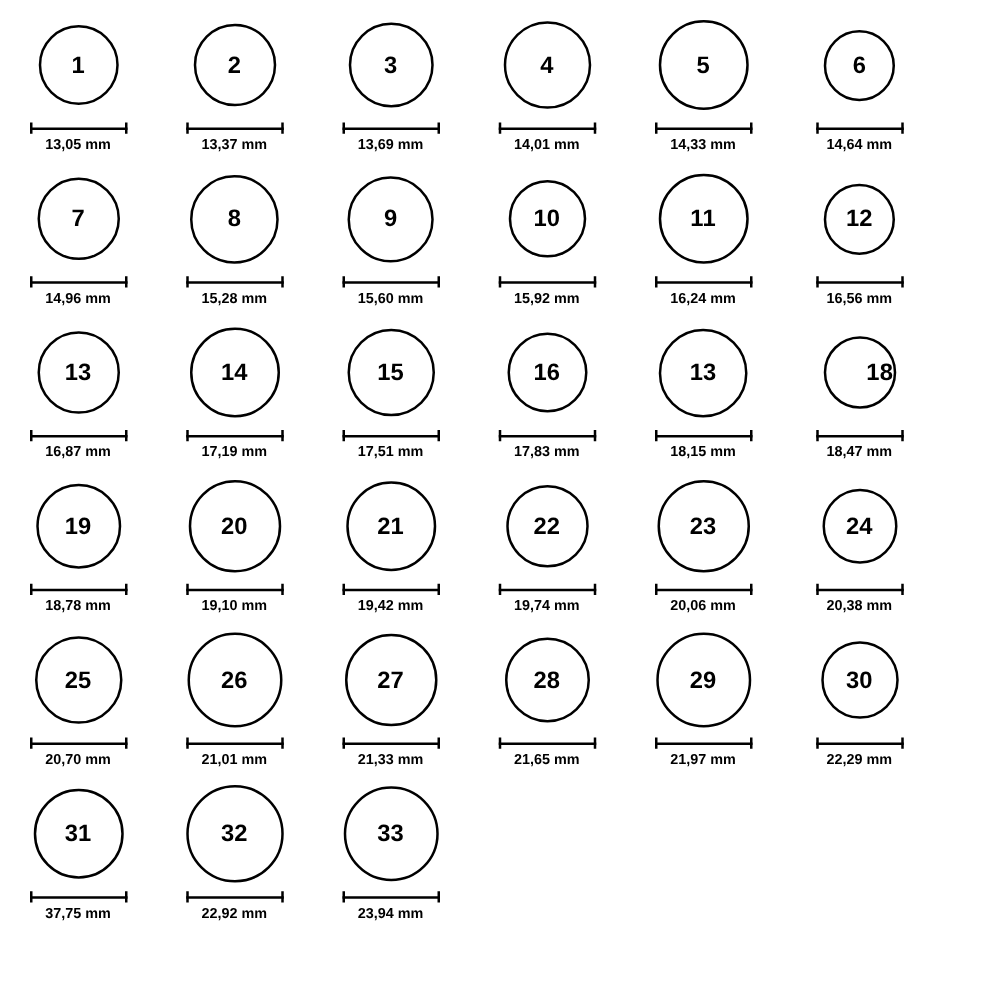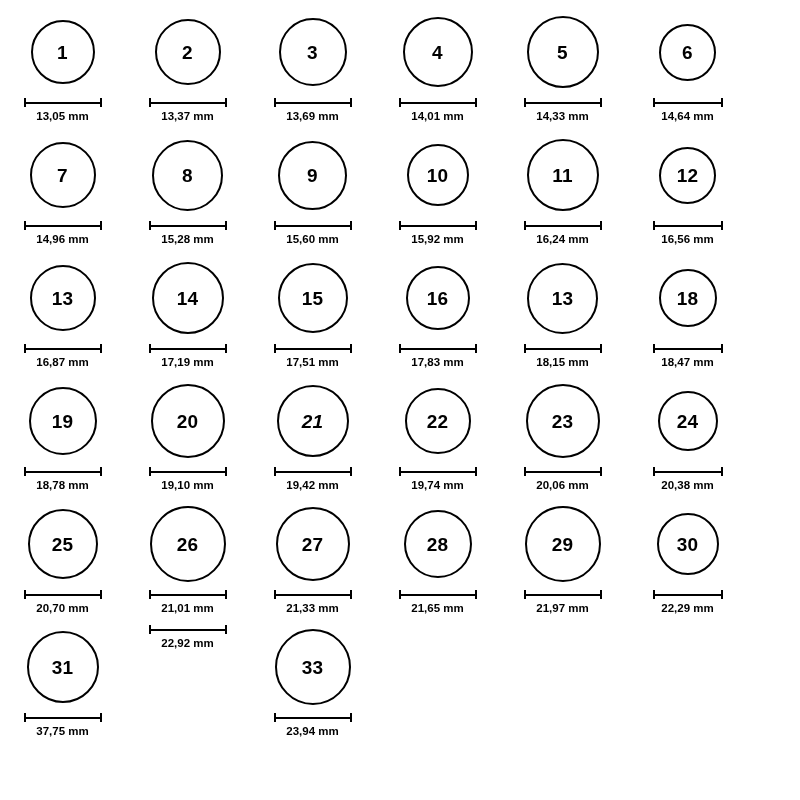--- a/index.html
+++ b/index.html
@@ -354,21 +354,21 @@
           <div class="caliper" style="width: 78px;">
             <div class="bar"></div>
             <div class="tick left"></div>
             <div class="tick right"></div>
           </div>
           <div class="measure-label">18,15 mm</div>
         </div>
       </div>
       <div class="size-cell">
         <div class="ring-wrap">
-          <div class="ring" style="width: 58px; height: 58px;">
+          <div class="ring" style="width: 58px; height: 58px; justify-content: flex-end;">
             <span class="ring-number">18</span>
           </div>
         </div>
         <div class="measure">
           <div class="caliper" style="width: 70px;">
             <div class="bar"></div>
             <div class="tick left"></div>
             <div class="tick right"></div>
           </div>
           <div class="measure-label">18,47 mm</div>
@@ -401,21 +401,21 @@
           <div class="caliper" style="width: 78px;">
             <div class="bar"></div>
             <div class="tick left"></div>
             <div class="tick right"></div>
           </div>
           <div class="measure-label">19,10 mm</div>
         </div>
       </div>
       <div class="size-cell">
         <div class="ring-wrap">
-          <div class="ring" style="width: 72px; height: 72px; font-style: italic;">
+          <div class="ring" style="width: 72px; height: 72px;">
             <span class="ring-number">21</span>
           </div>
         </div>
         <div class="measure">
           <div class="caliper" style="width: 78px;">
             <div class="bar"></div>
             <div class="tick left"></div>
             <div class="tick right"></div>
           </div>
           <div class="measure-label">19,42 mm</div>
@@ -569,20 +569,25 @@
         <div class="measure">
           <div class="caliper" style="width: 78px;">
             <div class="bar"></div>
             <div class="tick left"></div>
             <div class="tick right"></div>
           </div>
           <div class="measure-label">37,75 mm</div>
         </div>
       </div>
       <div class="size-cell">
+        <div class="ring-wrap">
+          <div class="ring" style="width: 78px; height: 78px;">
+            <span class="ring-number">32</span>
+          </div>
+        </div>
         <div class="measure">
           <div class="caliper" style="width: 78px;">
             <div class="bar"></div>
             <div class="tick left"></div>
             <div class="tick right"></div>
           </div>
           <div class="measure-label">22,92 mm</div>
         </div>
       </div>
       <div class="size-cell">

